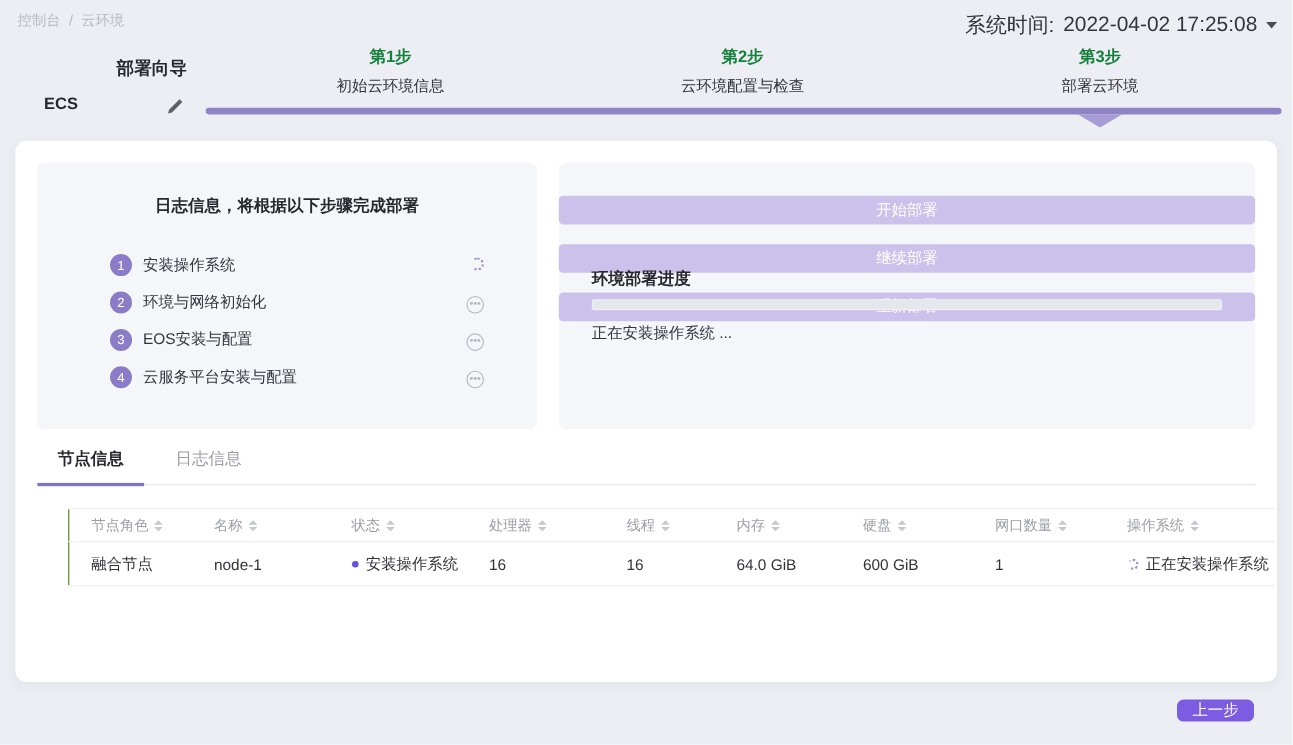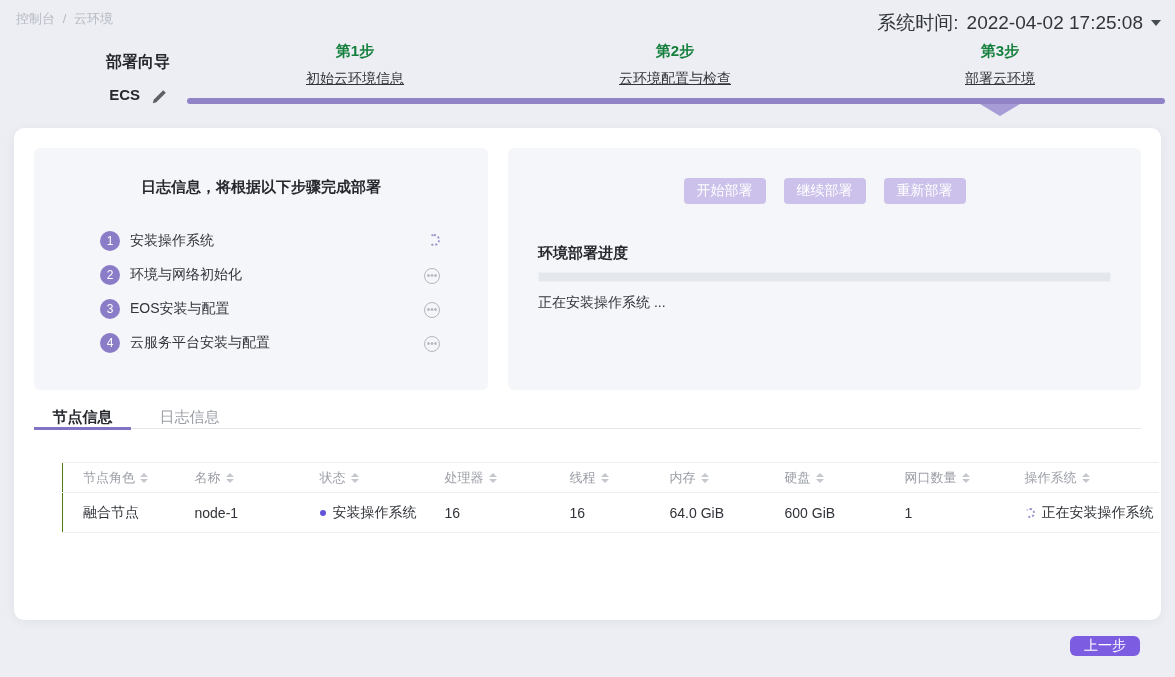--- a/index.html
+++ b/index.html
@@ -10,51 +10,51 @@
     position:relative; overflow:hidden;
   }
   
   .breadcrumb { position:absolute; left:16px; top:10px; font-size:13px; color:#b6bac2; }
   .breadcrumb span { margin-right:4px; }
   .systime { position:absolute; right:14px; top:10px; font-size:19px; color:#32353c; display:flex; align-items:center; gap:8px; cursor:pointer; }
   .systime .label { color:#32353c; }
   .caret-down { width:0; height:0; border-left:5px solid transparent; border-right:5px solid transparent; border-top:6px solid #474b52; display:inline-block; }
   
   .wiz-title { position:absolute; left:40px; top:52px; width:130px; text-align:right; font-size:16px; font-weight:bold; color:#26282e; }
-  .wiz-name { position:absolute; left:40px; top:86px; width:100px; text-align:right; font-size:15px; font-weight:bold; color:#26282e; }
+  .wiz-name { position:absolute; left:40px; top:86px; width:100px; text-align:left; font-size:15px; font-weight:bold; color:#26282e; }
   .pencil { position:absolute; left:150px; top:88px; width:18px; height:18px; cursor:pointer; }
   .wstep { position:absolute; top:42px; width:260px; text-align:center; }
   .wstep .num { font-size:15px; font-weight:bold; color:#15803d; }
-  .wstep .lbl { font-size:14px; color:#303339; margin-top:9px;text-decoration:underline; }
+  .wstep .lbl { font-size:14px; color:#303339; margin-top:9px; }
   .wstep1 { left:225px; } .wstep2 { left:545px; } .wstep3 { left:870px; }
   .step-line { position:absolute; left:187px; top:98px; width:978px; height:6px; background:#9184c6; border-radius:3px; }
   .step-arrow { position:absolute; left:980px; top:104px; width:0; height:0; border-left:20px solid transparent; border-right:20px solid transparent; border-top:12px solid #a89cd6; }
   
   .card { position:absolute; left:14px; top:128px; width:1147px; height:492px; background:#fff; border-radius:10px; box-shadow:0 2px 12px rgba(40,44,60,.06); }
   .panel { position:absolute; top:20px; height:242px; background:#f5f6f9; border-radius:6px; }
   .panel-left { left:20px; width:454px; }
   .panel-right { left:494px; width:633px; }
   .steps-heading { margin-top:30px; text-align:center; font-size:15px; font-weight:bold; color:#26282e; }
   .dsteps { position:absolute; left:66px; top:83px; display:flex; flex-direction:column; gap:14px; width:340px; }
   .dstep { display:flex; align-items:center; height:20px; position:relative; }
   .dstep .badge { width:20px; height:20px; border-radius:50%; background:#8b7cc8; color:#fff; font-size:12px; display:flex; align-items:center; justify-content:center; margin-right:10px; flex:none; }
   .dstep .dlabel { font-size:14px; color:#32353c; }
   .dstep .sicon { position:absolute; right:0; }
   .spinner { width:12px; height:12px; border:2px dotted #9a90cc; border-left-color:transparent; border-radius:50%; display:inline-block; animation:spin 1.2s linear infinite; }
   @keyframes spin { to { transform:rotate(360deg); } }
   .pending { width:16px; height:16px; border:1px solid #b4b7bf; border-radius:50%; color:#b4b7bf; font-size:10px; line-height:13px; text-align:center; display:inline-block; letter-spacing:0; }
-  .btn-row { position:absolute; left:0; top:30px; width:100%; display:flex; justify-content:center; gap:18px; }
+  .btn-row { position:absolute; left:0; top:30px; width:100%; display:flex; justify-content:center; gap:18px;flex-direction:column; }
   .btn-disabled { background:#cbc1ea; color:#fff; border:none; border-radius:4px; height:26px; padding:0 13px; font-size:14px; font-family:inherit; cursor:not-allowed; }
   .prog-heading { position:absolute; left:30px; top:96px; font-size:15px; font-weight:bold; color:#26282e; }
   .prog-track { position:absolute; left:30px; top:124px; width:573px; height:10px; background:#e4e7eb; border:1px solid #eef0f3; border-radius:2px; overflow:hidden; }
   .prog-fill { height:100%; width:0%; background:#7c5ce0; }
   .prog-status { position:absolute; left:30px; top:146px; font-size:14px; color:#32353c; }
   
   .tabbar { position:absolute; left:20px; top:280px; width:1107px; border-bottom:1px solid #e4e6ea; display:flex; }
-  .tab { width:97px; text-align:center; padding-bottom:0; font-size:15px; color:#9a9da5; cursor:pointer; margin-right:10px; }
+  .tab { width:97px; text-align:center; padding-bottom:12px; font-size:15px; color:#9a9da5; cursor:pointer; margin-right:10px; }
   .tab.active { color:#26282e; font-weight:bold; border-bottom:3px solid #8274c4; margin-bottom:-2px; }
   
   .ntable { position:absolute; left:48px; top:334px; width:1096px; border-collapse:collapse; table-layout:fixed; border-left:1px solid #4d7c0f; }
   .ntable th { height:30px; font-size:13px; font-weight:normal; color:#9b9ea6; text-align:left; padding-left:20px; border-top:1px solid #eceef1; border-bottom:1px solid #eceef1; white-space:nowrap; cursor:pointer; }
   .ntable td { height:40px; font-size:14px; color:#303339; text-align:left; padding-left:20px; border-bottom:1px solid #f0f1f4; white-space:nowrap; overflow:hidden; }
   .c1{width:112px}.c2{width:125px}.c3{width:125px}.c4{width:125px}.c5{width:100px}.c6{width:115px}.c7{width:120px}.c8{width:120px}.c9{width:154px}
   .sort { display:inline-flex; flex-direction:column; gap:2px; margin-left:5px; vertical-align:middle; }
   .sort i { width:0; height:0; border-left:4px solid transparent; border-right:4px solid transparent; display:block; }
   .sort .up { border-bottom:4px solid #c5c8cf; }
   .sort .dn { border-top:4px solid #c5c8cf; }

